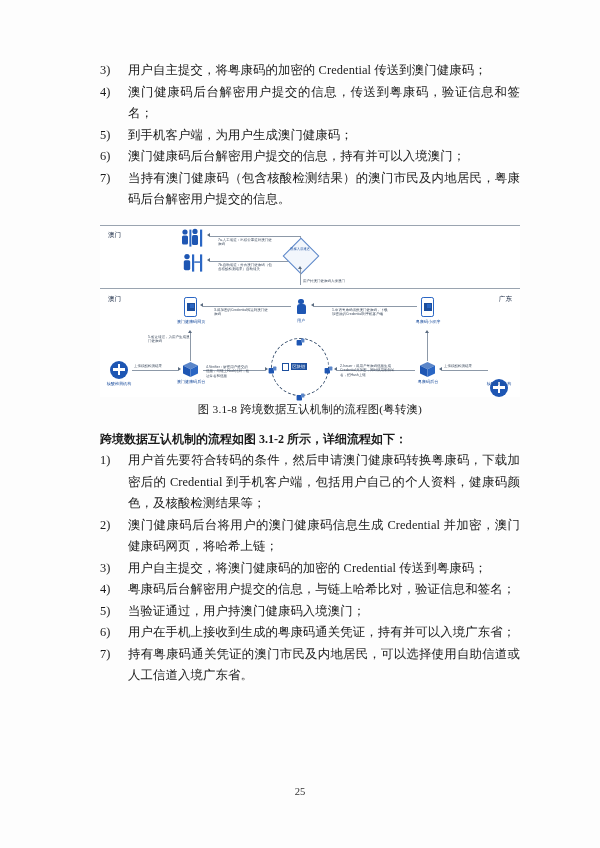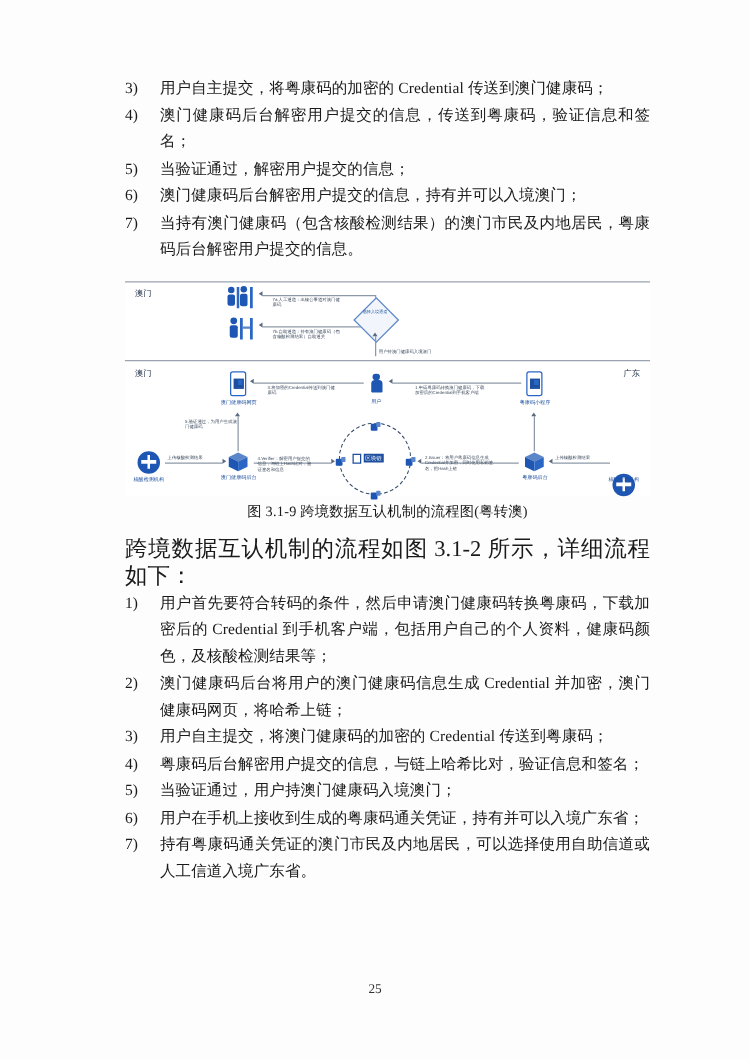--- a/index.html
+++ b/index.html
@@ -50,24 +50,25 @@
     text-align: left;
     font-family: "Liberation Serif", serif;
   }
   .list li .txt {
     flex: 1 1 auto;
     text-align: justify;
     text-justify: inter-character;
   }
 
   .para {
-    font-size: 18px;
+    font-size: 12px;
     line-height: 21.5px;
     margin: 0 0 0 0;
     text-align: justify;
+    font-weight: bold;
   }
 
   
   .figure-wrap {
     position: relative;
     margin-top: 14px;
     margin-bottom: 2px;
   }
 
   .diagram {
@@ -281,21 +282,21 @@
       <li>
         <span class="num">3)</span>
         <span class="txt">用户自主提交，将粤康码的加密的 Credential 传送到澳门健康码；</span>
       </li>
       <li>
         <span class="num">4)</span>
         <span class="txt">澳门健康码后台解密用户提交的信息，传送到粤康码，验证信息和签名；</span>
       </li>
       <li>
         <span class="num">5)</span>
-        <span class="txt">当验证通过，解密用户提交的信息；</span>
+        <span class="txt">到手机客户端，为用户生成澳门健康码；</span>
       </li>
       <li>
         <span class="num">6)</span>
         <span class="txt">澳门健康码后台解密用户提交的信息，持有并可以入境澳门；</span>
       </li>
       <li>
         <span class="num">7)</span>
         <span class="txt">当持有澳门健康码（包含核酸检测结果）的澳门市民及内地居民，粤康码后台解密用户提交的信息。</span>
       </li>
     </ul>
@@ -444,21 +445,21 @@
         <div class="arrow" style="left:103px; top:145px; width:62px;"></div>
         <div class="arrow-head ah-right" style="left:165px; top:142.8px;"></div>
         <div class="edge-label w-narrow" style="left:106px; top:140px;">4.Verifier：解密用户提交的信息，与链上Hash比对，验证签名和信息</div>
 
         <div class="arrow" style="left:237px; top:145px; width:78px;"></div>
         <div class="arrow-head ah-left" style="left:234px; top:142.8px;"></div>
         <div class="edge-label w-mid" style="left:240px; top:139px;">2.Issuer：将用户粤康码信息生成Credential并加密，同时使用私钥签名，把Hash上链</div>
 
       </div>
 
-      <div class="fig-caption">图  3.1-9  跨境数据互认机制的流程图(粤转澳)</div>
+      <div class="fig-caption">图  3.1-8  跨境数据互认机制的流程图(粤转澳)</div>
     </div>
 
     <p class="para" style="margin-top:12px;">跨境数据互认机制的流程如图 3.1-2 所示，详细流程如下：</p>
 
     <ul class="list">
       <li>
         <span class="num">1)</span>
         <span class="txt">用户首先要符合转码的条件，然后申请澳门健康码转换粤康码，下载加密后的 Credential 到手机客户端，包括用户自己的个人资料，健康码颜色，及核酸检测结果等；</span>
       </li>
       <li>

